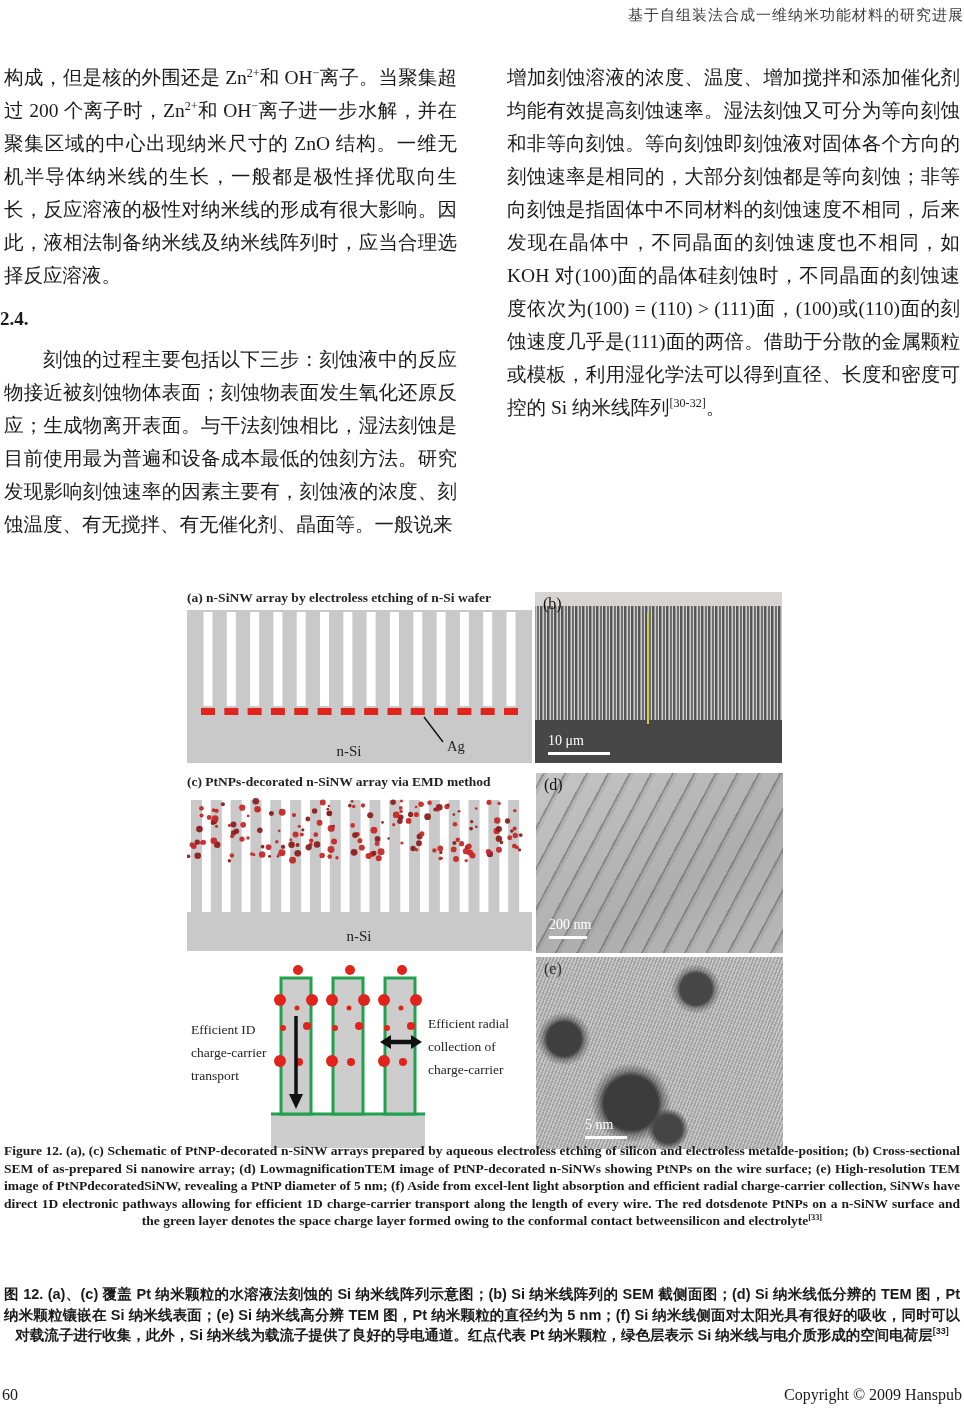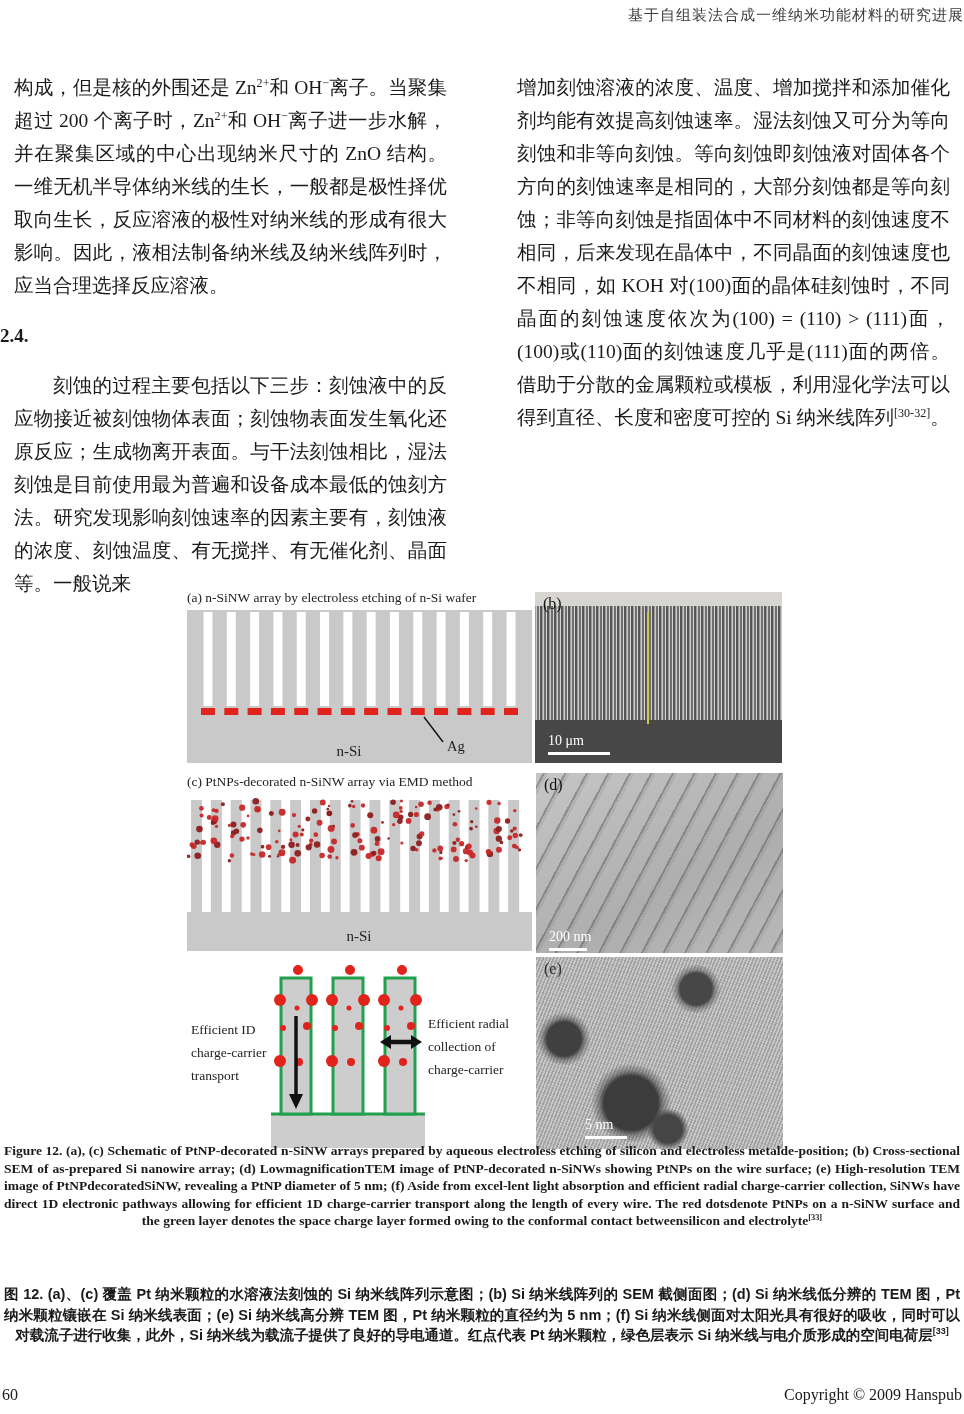--- a/index.html
+++ b/index.html
@@ -8,30 +8,30 @@
     font-family:"Liberation Serif","DejaVu Serif",serif;color:#1a1a1a;
     overflow:hidden;
   }
   .running-head{
     position:absolute;top:6px;left:0;width:964px;text-align:right;
     font-size:15px;color:#3c3c3c;letter-spacing:1px;
   }
   .col{position:absolute;top:57px;font-size:19.5px;line-height:33px;text-align:justify;}
   .col-left{left:0;width:461px;}
   .col-right{left:503px;width:461px;}
-  .col p{margin:14px;}
+  .col p{margin:4px;}
   .indent{text-indent:2em;}
   sup{font-size:0.62em;line-height:0;}
   .section-heading{
     display:flex;font-weight:bold;font-size:19px;line-height:39px;
     margin:7px 0 5px 0;text-align:left;font-family:"Liberation Serif","DejaVu Serif",serif;
   }
   .section-heading .hnum{flex:0 0 46px;}
   .figure-area{position:absolute;top:588px;left:0;width:964px;height:574px;}
-  .fig-sublabel{position:absolute;font-size:13.5px;color:#222;white-space:nowrap;}
+  .fig-sublabel{position:absolute;font-size:13.5px;color:#222;white-space:nowrap;font-weight:bold;}
   .micrograph{position:absolute;overflow:hidden;}
   .micro-label{position:absolute;top:3px;left:8px;font-size:16px;color:#111;}
   .scalebar{position:absolute;left:13px;font-size:14px;color:#fff;}
   .scalebar .bar{height:3.5px;background:#fff;margin-top:3px;}
   #panel-b{
     left:535px;top:4px;width:247px;height:171px;
     background:
       linear-gradient(180deg,#d7d5d1 0 14px,rgba(0,0,0,0) 14px),
       linear-gradient(180deg,rgba(0,0,0,0) 0 128px,#474747 128px),
       repeating-linear-gradient(90deg,#9c9c9c 0 1px,#c9c9c9 1px 2px,#6f6f6f 2px 4px,#d4d4d4 4px 5px,#565656 5px 7px);
@@ -364,21 +364,21 @@
     <div class="yellow-line"></div>
     <div class="micro-label">(b)</div>
     <div class="scalebar" style="bottom:8px;">
       <span>10 μm</span>
       <div class="bar" style="width:62px;"></div>
     </div>
   </div>
 
   <div class="micrograph" id="panel-d">
     <div class="micro-label">(d)</div>
-    <div class="scalebar" style="bottom:2px;">
+    <div class="scalebar" style="bottom:14px;">
       <span>200 nm</span>
       <div class="bar" style="width:38px;"></div>
     </div>
   </div>
 
   <div class="micrograph" id="panel-e">
     <div class="micro-label" style="color:#2e2e2e;">(e)</div>
     <div class="scalebar" style="bottom:10px;margin-left:36px;">
       <span>5 nm</span>
       <div class="bar" style="width:42px;"></div>

